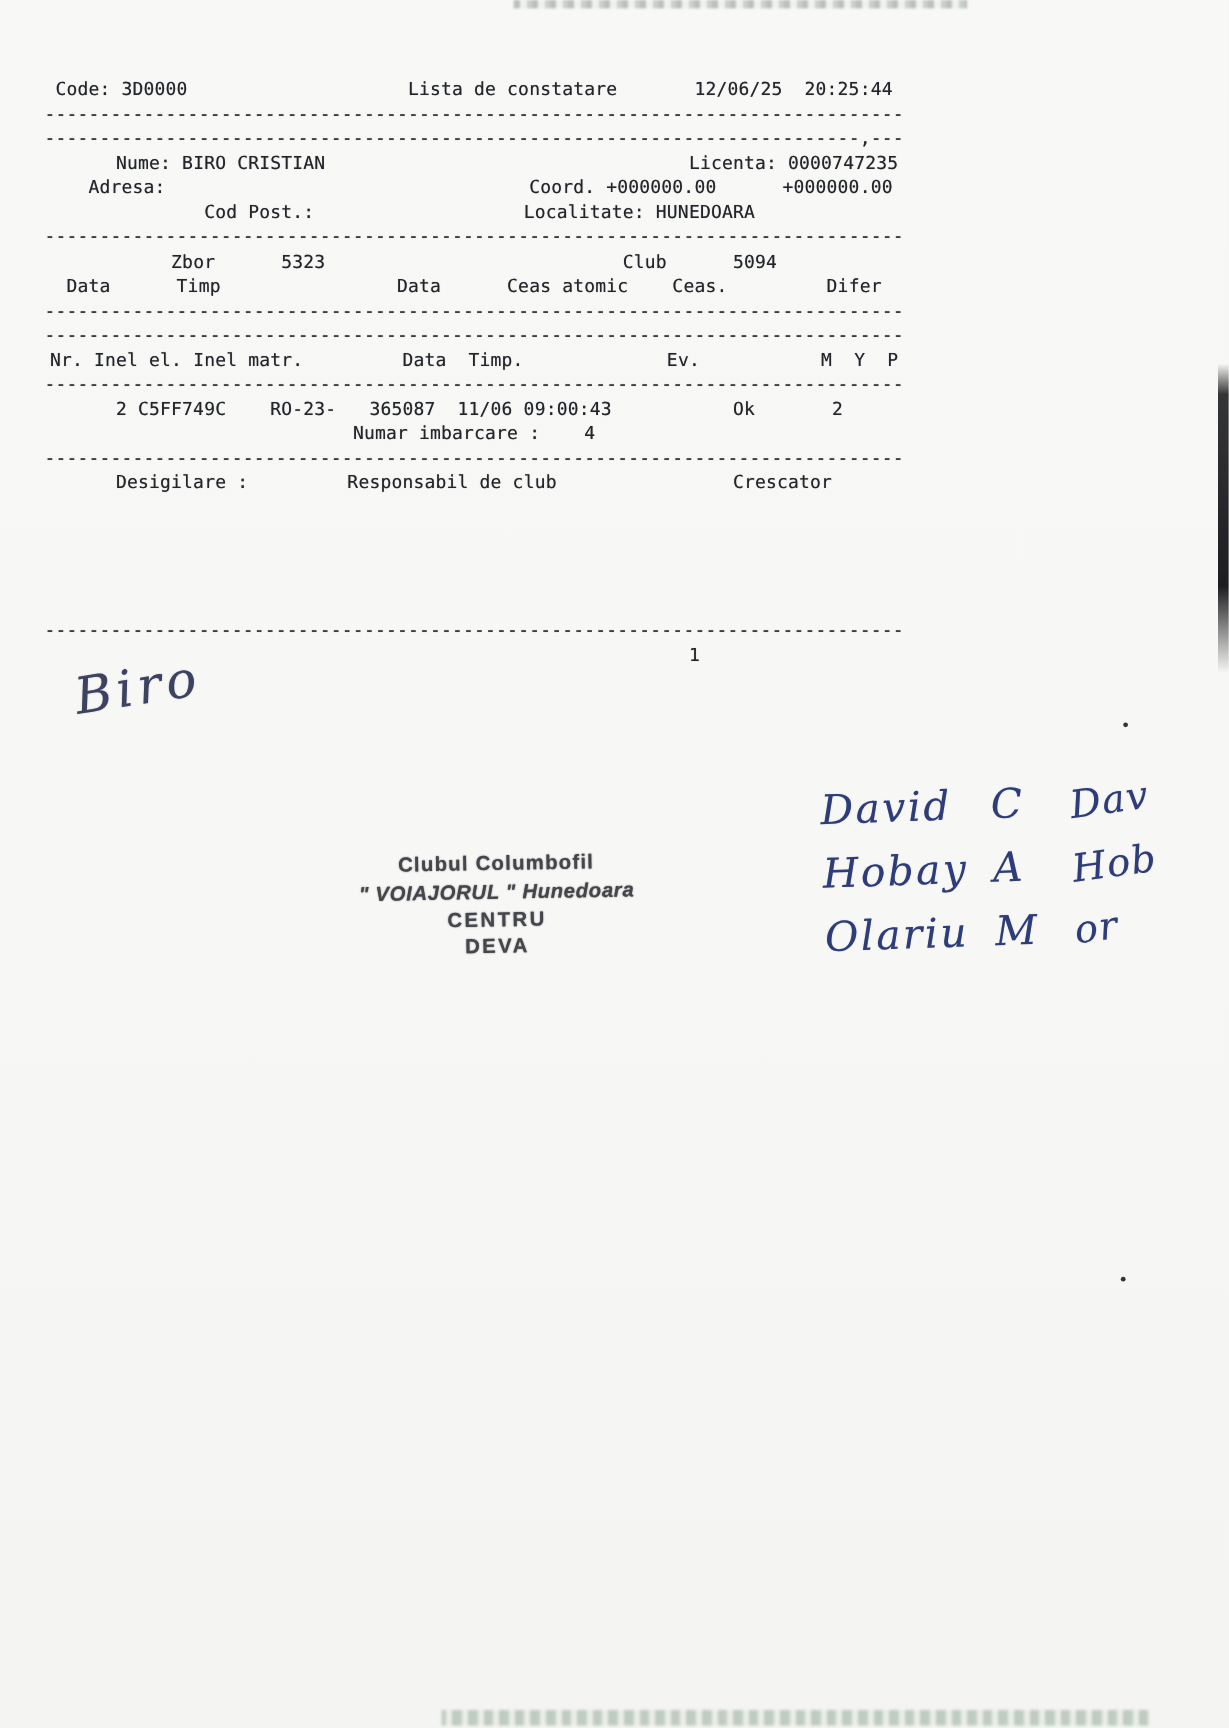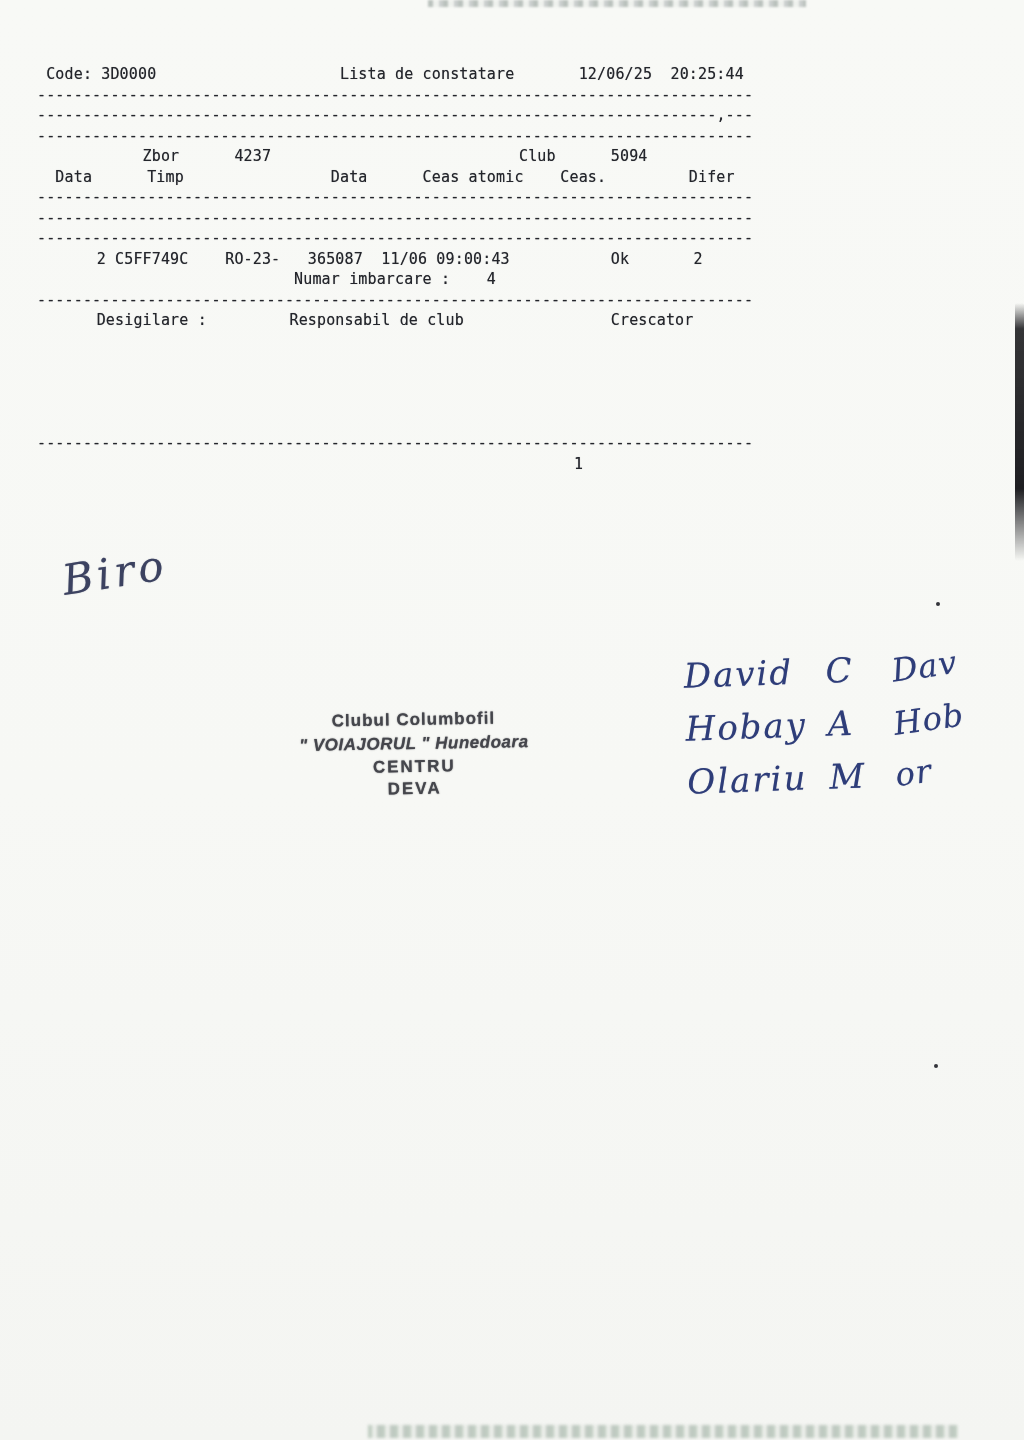--- a/index.html
+++ b/index.html
@@ -94,25 +94,29 @@
 <body>
 
 <div class="paper">
 
   <div class="smudge-top"></div>
 
   <div class="doc">
       <div class="ln">Code: 3D0000                    Lista de constatare       12/06/25  20:25:44</div>
       <div class="ln">------------------------------------------------------------------------------</div>
       <div class="ln">--------------------------------------------------------------------------,---</div>
+      <div class="ln">      Nume: BIRO CRISTIAN                                 Licenta: 0000747235</div>
+      <div class="ln">   Adresa:                                 Coord. +000000.00      +000000.00</div>
+      <div class="ln"> Cod Post.:                   Localitate: HUNEDOARA</div>
       <div class="ln">------------------------------------------------------------------------------</div>
-      <div class="ln">Zbor      4237                           Club      5094</div>
+      <div class="ln">Zbor      5323                           Club      5094</div>
       <div class="ln">Data      Timp                Data      Ceas atomic    Ceas.         Difer</div>
       <div class="ln">------------------------------------------------------------------------------</div>
       <div class="ln">------------------------------------------------------------------------------</div>
+      <div class="ln">Nr. Inel el. Inel matr.         Data  Timp.             Ev.           M  Y  P</div>
       <div class="ln">------------------------------------------------------------------------------</div>
       <div class="ln"> 2 C5FF749C    RO-23-   365087  11/06 09:00:43           Ok       2</div>
       <div class="ln">Numar imbarcare :    4</div>
       <div class="ln">------------------------------------------------------------------------------</div>
       <div class="ln">Desigilare :         Responsabil de club                Crescator</div>
       <div class="ln"></div>
       <div class="ln"></div>
       <div class="ln"></div>
       <div class="ln"></div>
       <div class="ln"></div>

